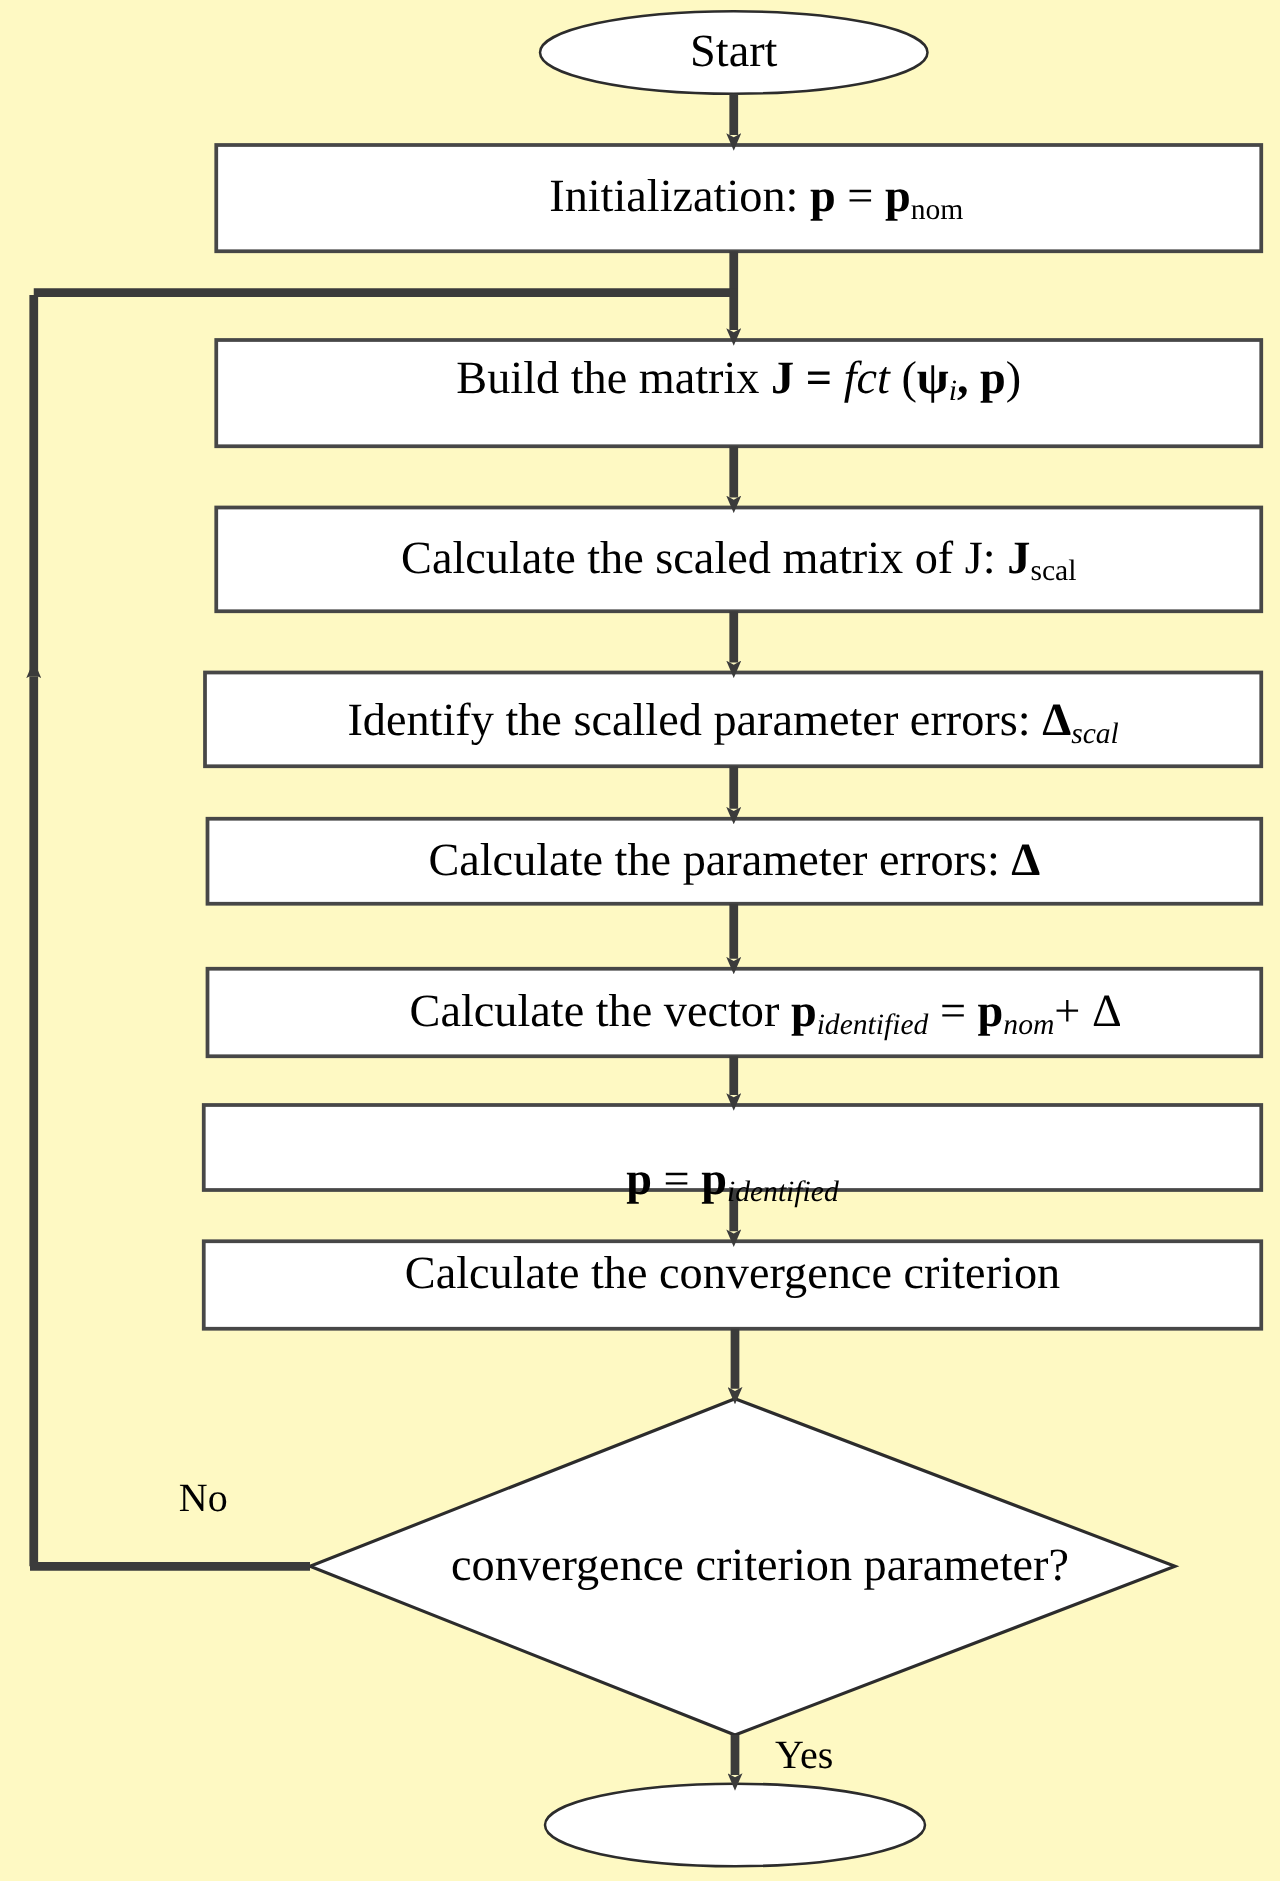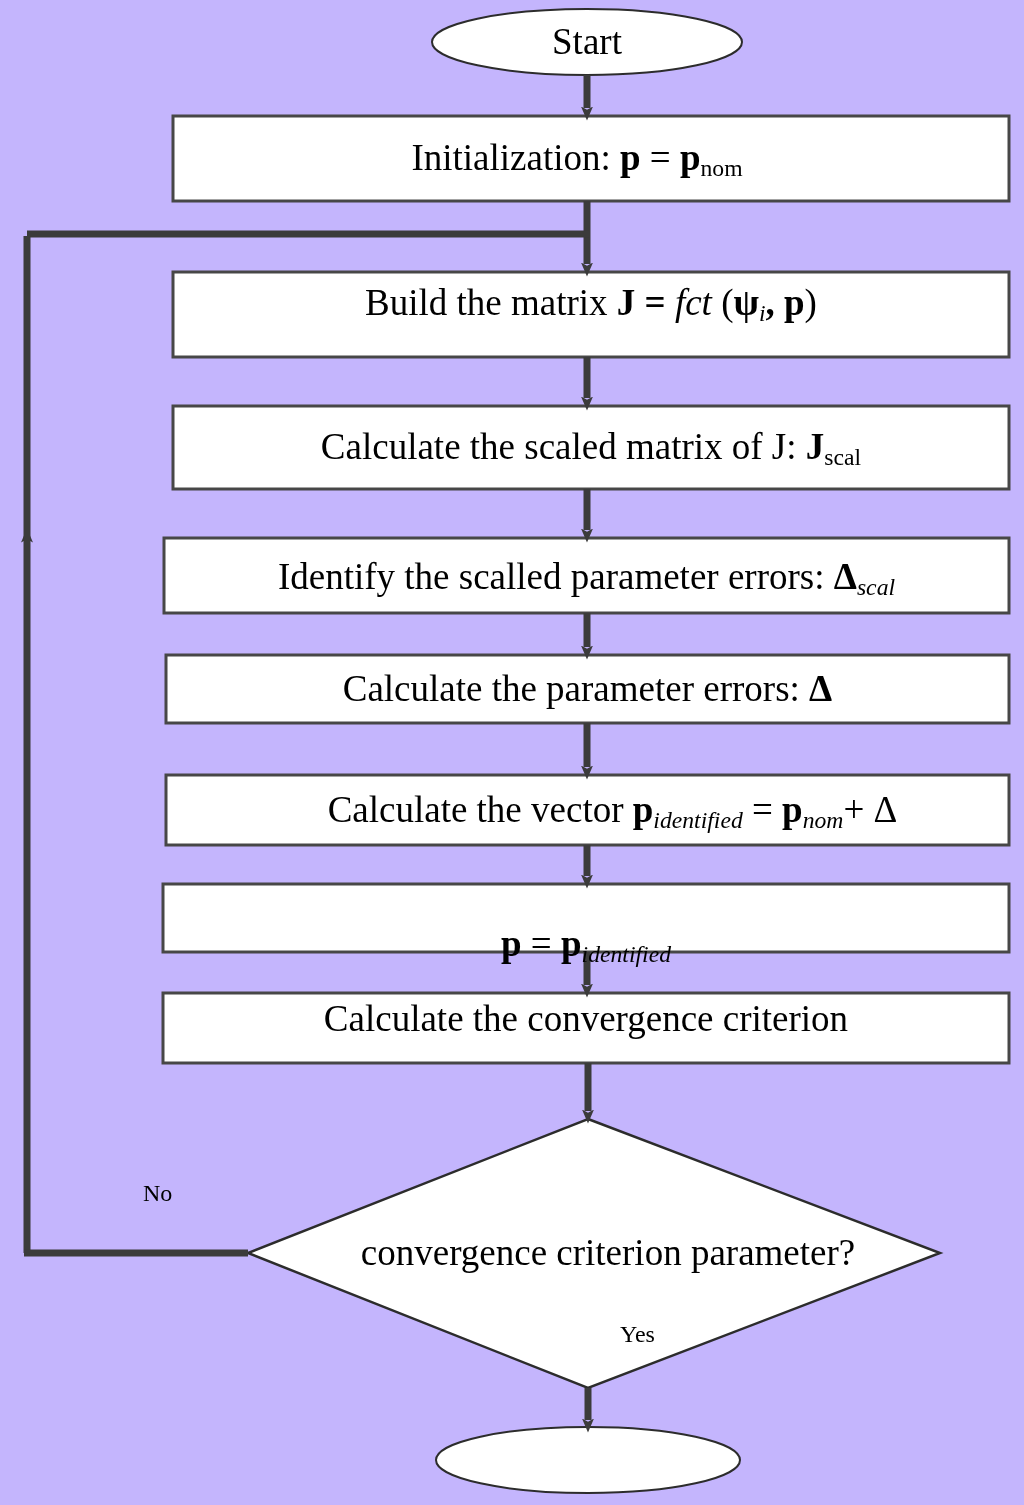--- a/index.html
+++ b/index.html
@@ -9,21 +9,21 @@
     background: #ffffff;
   }
   body {
     font-family: "Liberation Serif", "DejaVu Serif", serif;
     color: #000000;
   }
   #canvas {
     position: relative;
     width: 1024px;
     height: 1505px;
-    background: #c4b5fd;
+    background: #fef9c3;
     overflow: hidden;
   }
   svg.flow {
     position: absolute;
     left: 0;
     top: 0;
     width: 1024px;
     height: 1505px;
   }
   .node-text {
@@ -34,21 +34,21 @@
     text-align: center;
     line-height: 1.05;
     white-space: nowrap;
     pointer-events: none;
   }
   .terminal-text { font-size: 37px; }
   .process-text { font-size: 37px; }
   .decision-text { font-size: 37px; }
   .edge-label {
     position: absolute;
-    font-size: 24px;
+    font-size: 32px;
     white-space: nowrap;
   }
   .b { font-weight: bold; }
   .i { font-style: italic; }
   sub {
     font-size: 0.64em;
     vertical-align: baseline;
     position: relative;
     top: 0.26em;
   }
@@ -114,21 +114,21 @@
 
     <line x1="587" y1="952" x2="587" y2="985" stroke="#3b3b3b" stroke-width="7" marker-end="url(#arrowThick)"></line>
 
     <line x1="588" y1="1063" x2="588" y2="1111" stroke="#3b3b3b" stroke-width="7" marker-end="url(#arrowThick)"></line>
 
     <line x1="588" y1="1388" x2="588" y2="1420" stroke="#3b3b3b" stroke-width="7" marker-end="url(#arrowThick)"></line>
   </svg>
 
   <div class="node-text terminal-text" style="left:432px; top:10px; width:310px; height:64px;">Start</div>
 
-  <div class="node-text process-text" style="left:159px; top:116px; width:836px; height:85px;">
+  <div class="node-text process-text" style="left:187px; top:116px; width:836px; height:85px;">
     <span>Initialization:&nbsp;<span class="b">p</span> = <span class="b">p</span><sub>nom</sub></span>
   </div>
 
   <div class="node-text process-text" style="left:173px; top:272px; width:836px; height:62px;">
     <span>Build the matrix&nbsp;<span class="b">J</span><span class="b"> = </span><span class="i">fct</span> (<span class="b">ψ</span><sub class="i">i</sub><span class="b">,</span> <span class="b">p</span>)</span>
   </div>
 
   <div class="node-text process-text" style="left:173px; top:406px; width:836px; height:83px;">
     <span>Calculate the scaled matrix of J: <span class="b">J</span><sub>scal</sub></span>
   </div>
@@ -149,15 +149,15 @@
     <span><span class="b">p</span> = <span class="b">p</span><sub class="i">identified</sub></span>
   </div>
 
   <div class="node-text process-text" style="left:163px; top:993px; width:846px; height:52px;">Calculate the convergence criterion</div>
 
   <div class="node-text decision-text" style="left:258px; top:1223px; width:700px; height:60px;">convergence criterion parameter?</div>
 
 
   <div class="edge-label" style="left:143px; top:1180px;">No</div>
 
-  <div class="edge-label" style="left:620px; top:1321px;">Yes</div>
+  <div class="edge-label" style="left:620px; top:1385px;">Yes</div>
 
 </div>
 
 </body></html>

